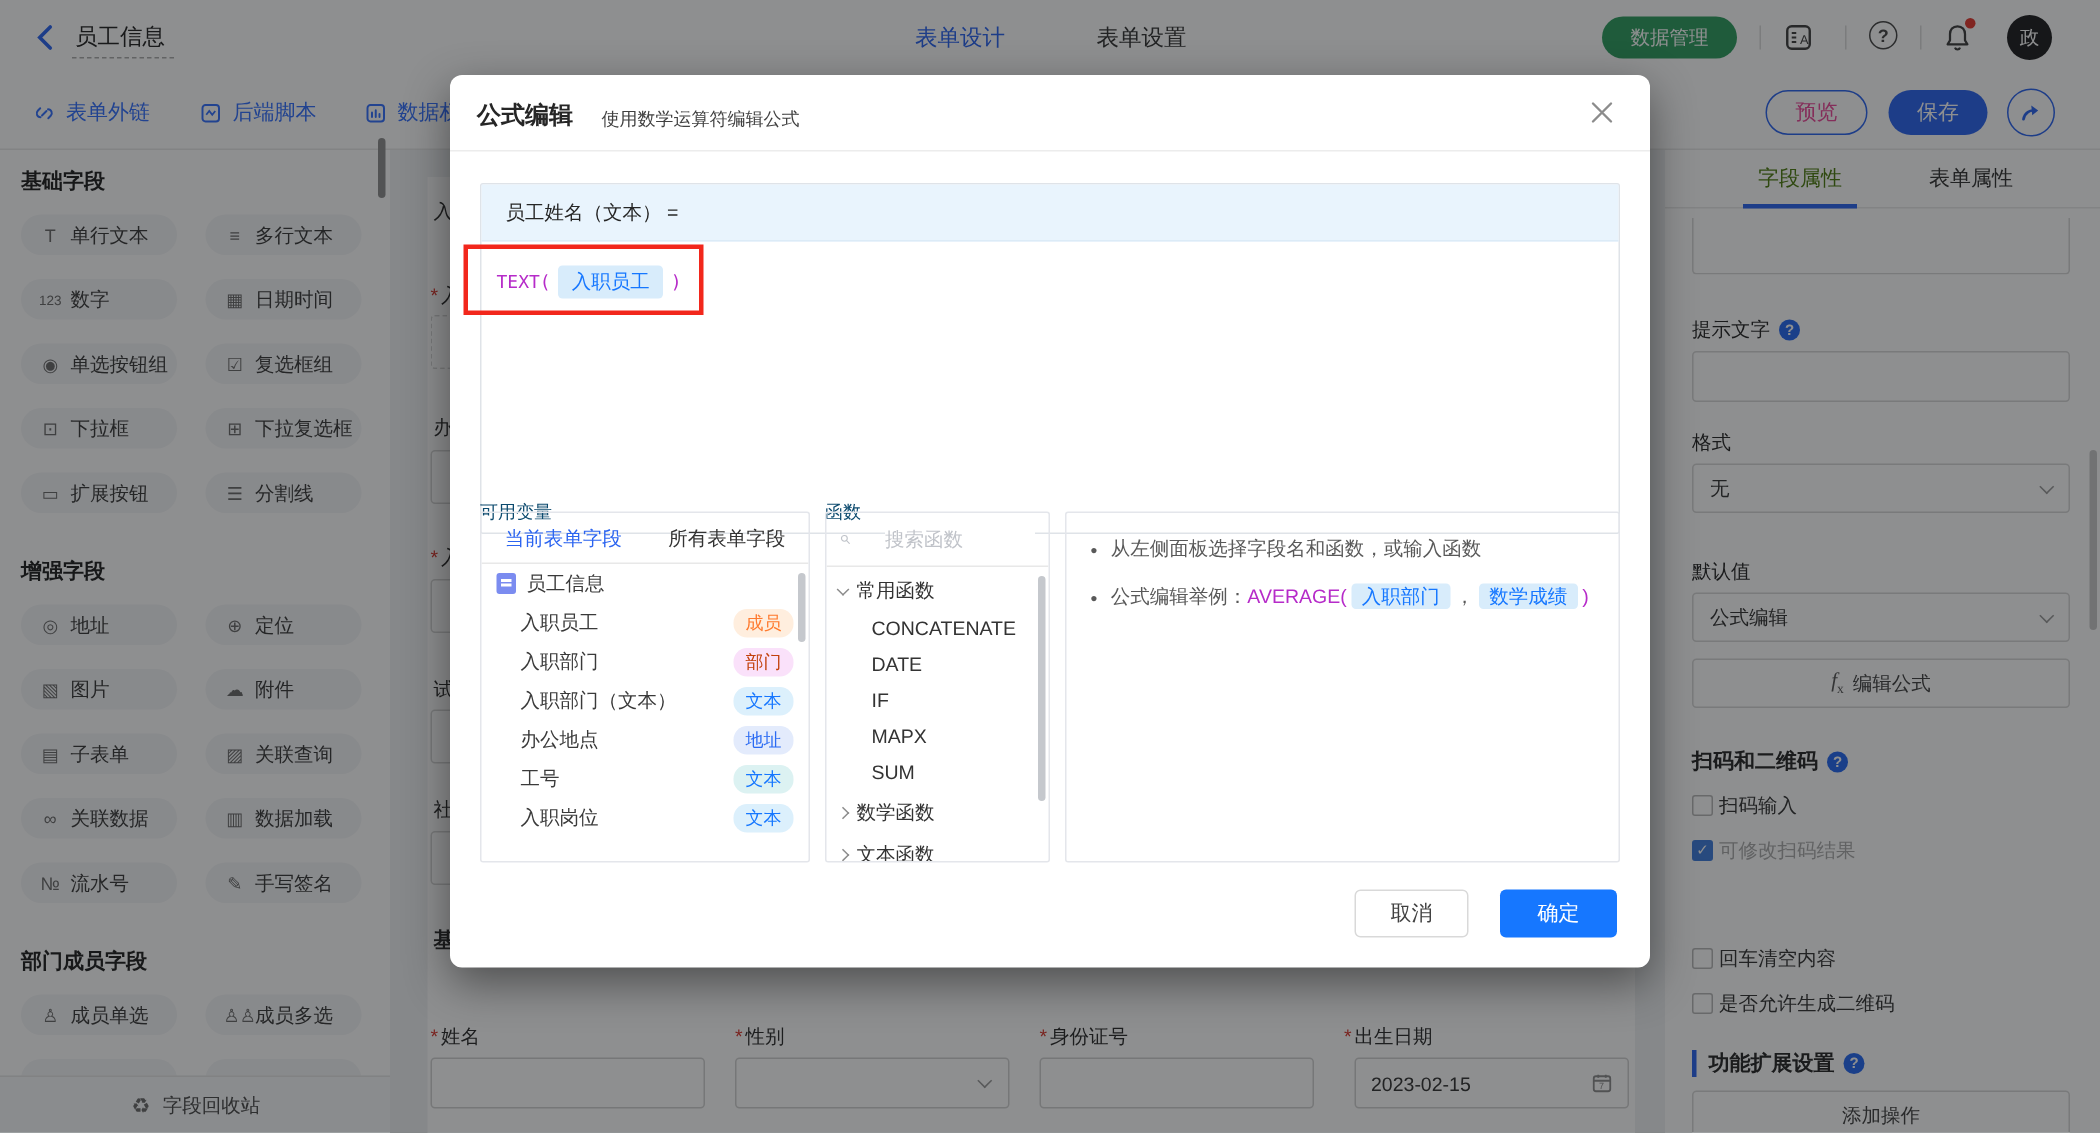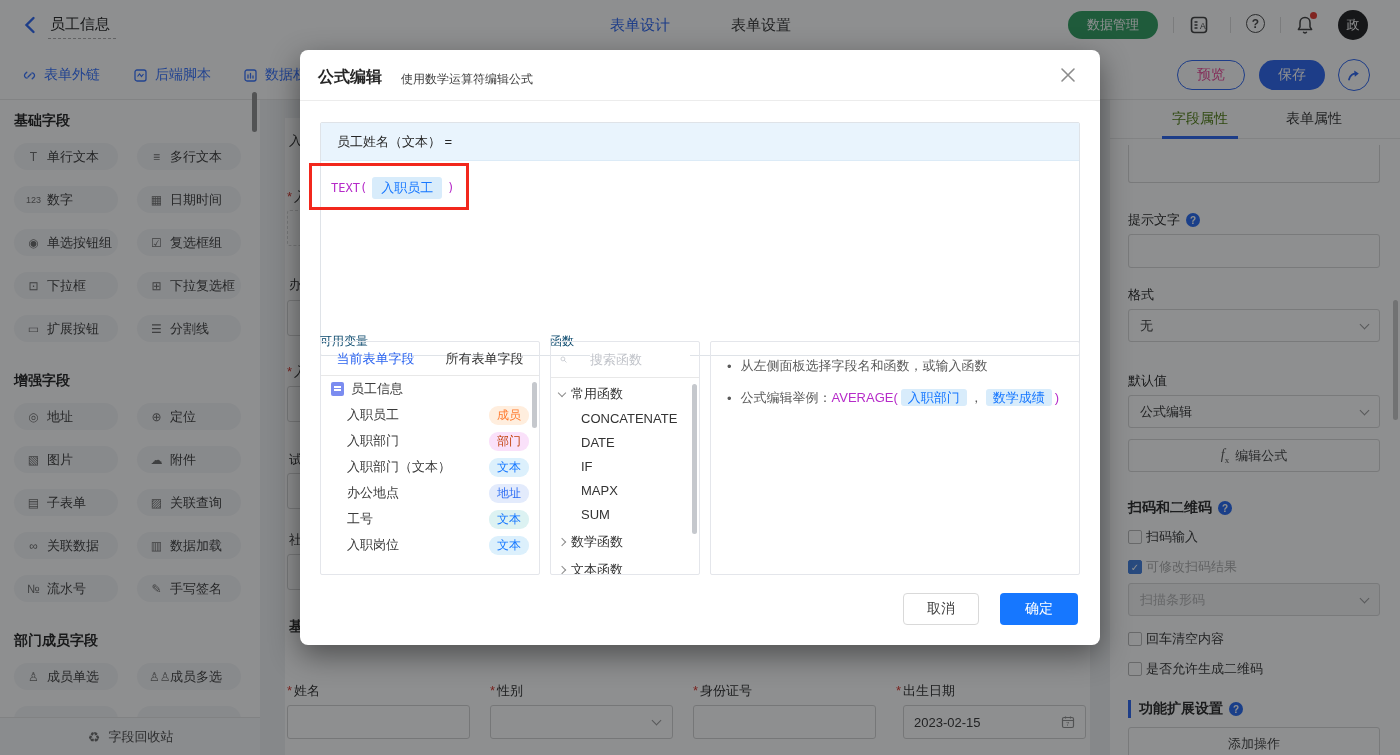--- a/index.html
+++ b/index.html
@@ -480,24 +480,20 @@
         <span class="qdot">?</span>
       </div>
     <div class="cb-row" style="top:428px">
         <span class="cb"></span>
         <span>扫码输入</span>
       </div>
     <div class="cb-row disabled" style="top:458px">
         <span class="cb checked">✓</span>
         <span>可修改扫码结果</span>
       </div>
-    <div class="rp-select disabled" style="top:483px">
-        <span>扫描条形码</span>
-        <span class="chev" style="margin-top:-3px"></span>
-      </div>
     <div class="cb-row" style="top:530px">
         <span class="cb"></span>
         <span>回车清空内容</span>
       </div>
     <div class="cb-row" style="top:560px">
         <span class="cb"></span>
         <span>是否允许生成二维码</span>
       </div>
 
     <div class="rp-label bold sect-bar" style="top:600px">

